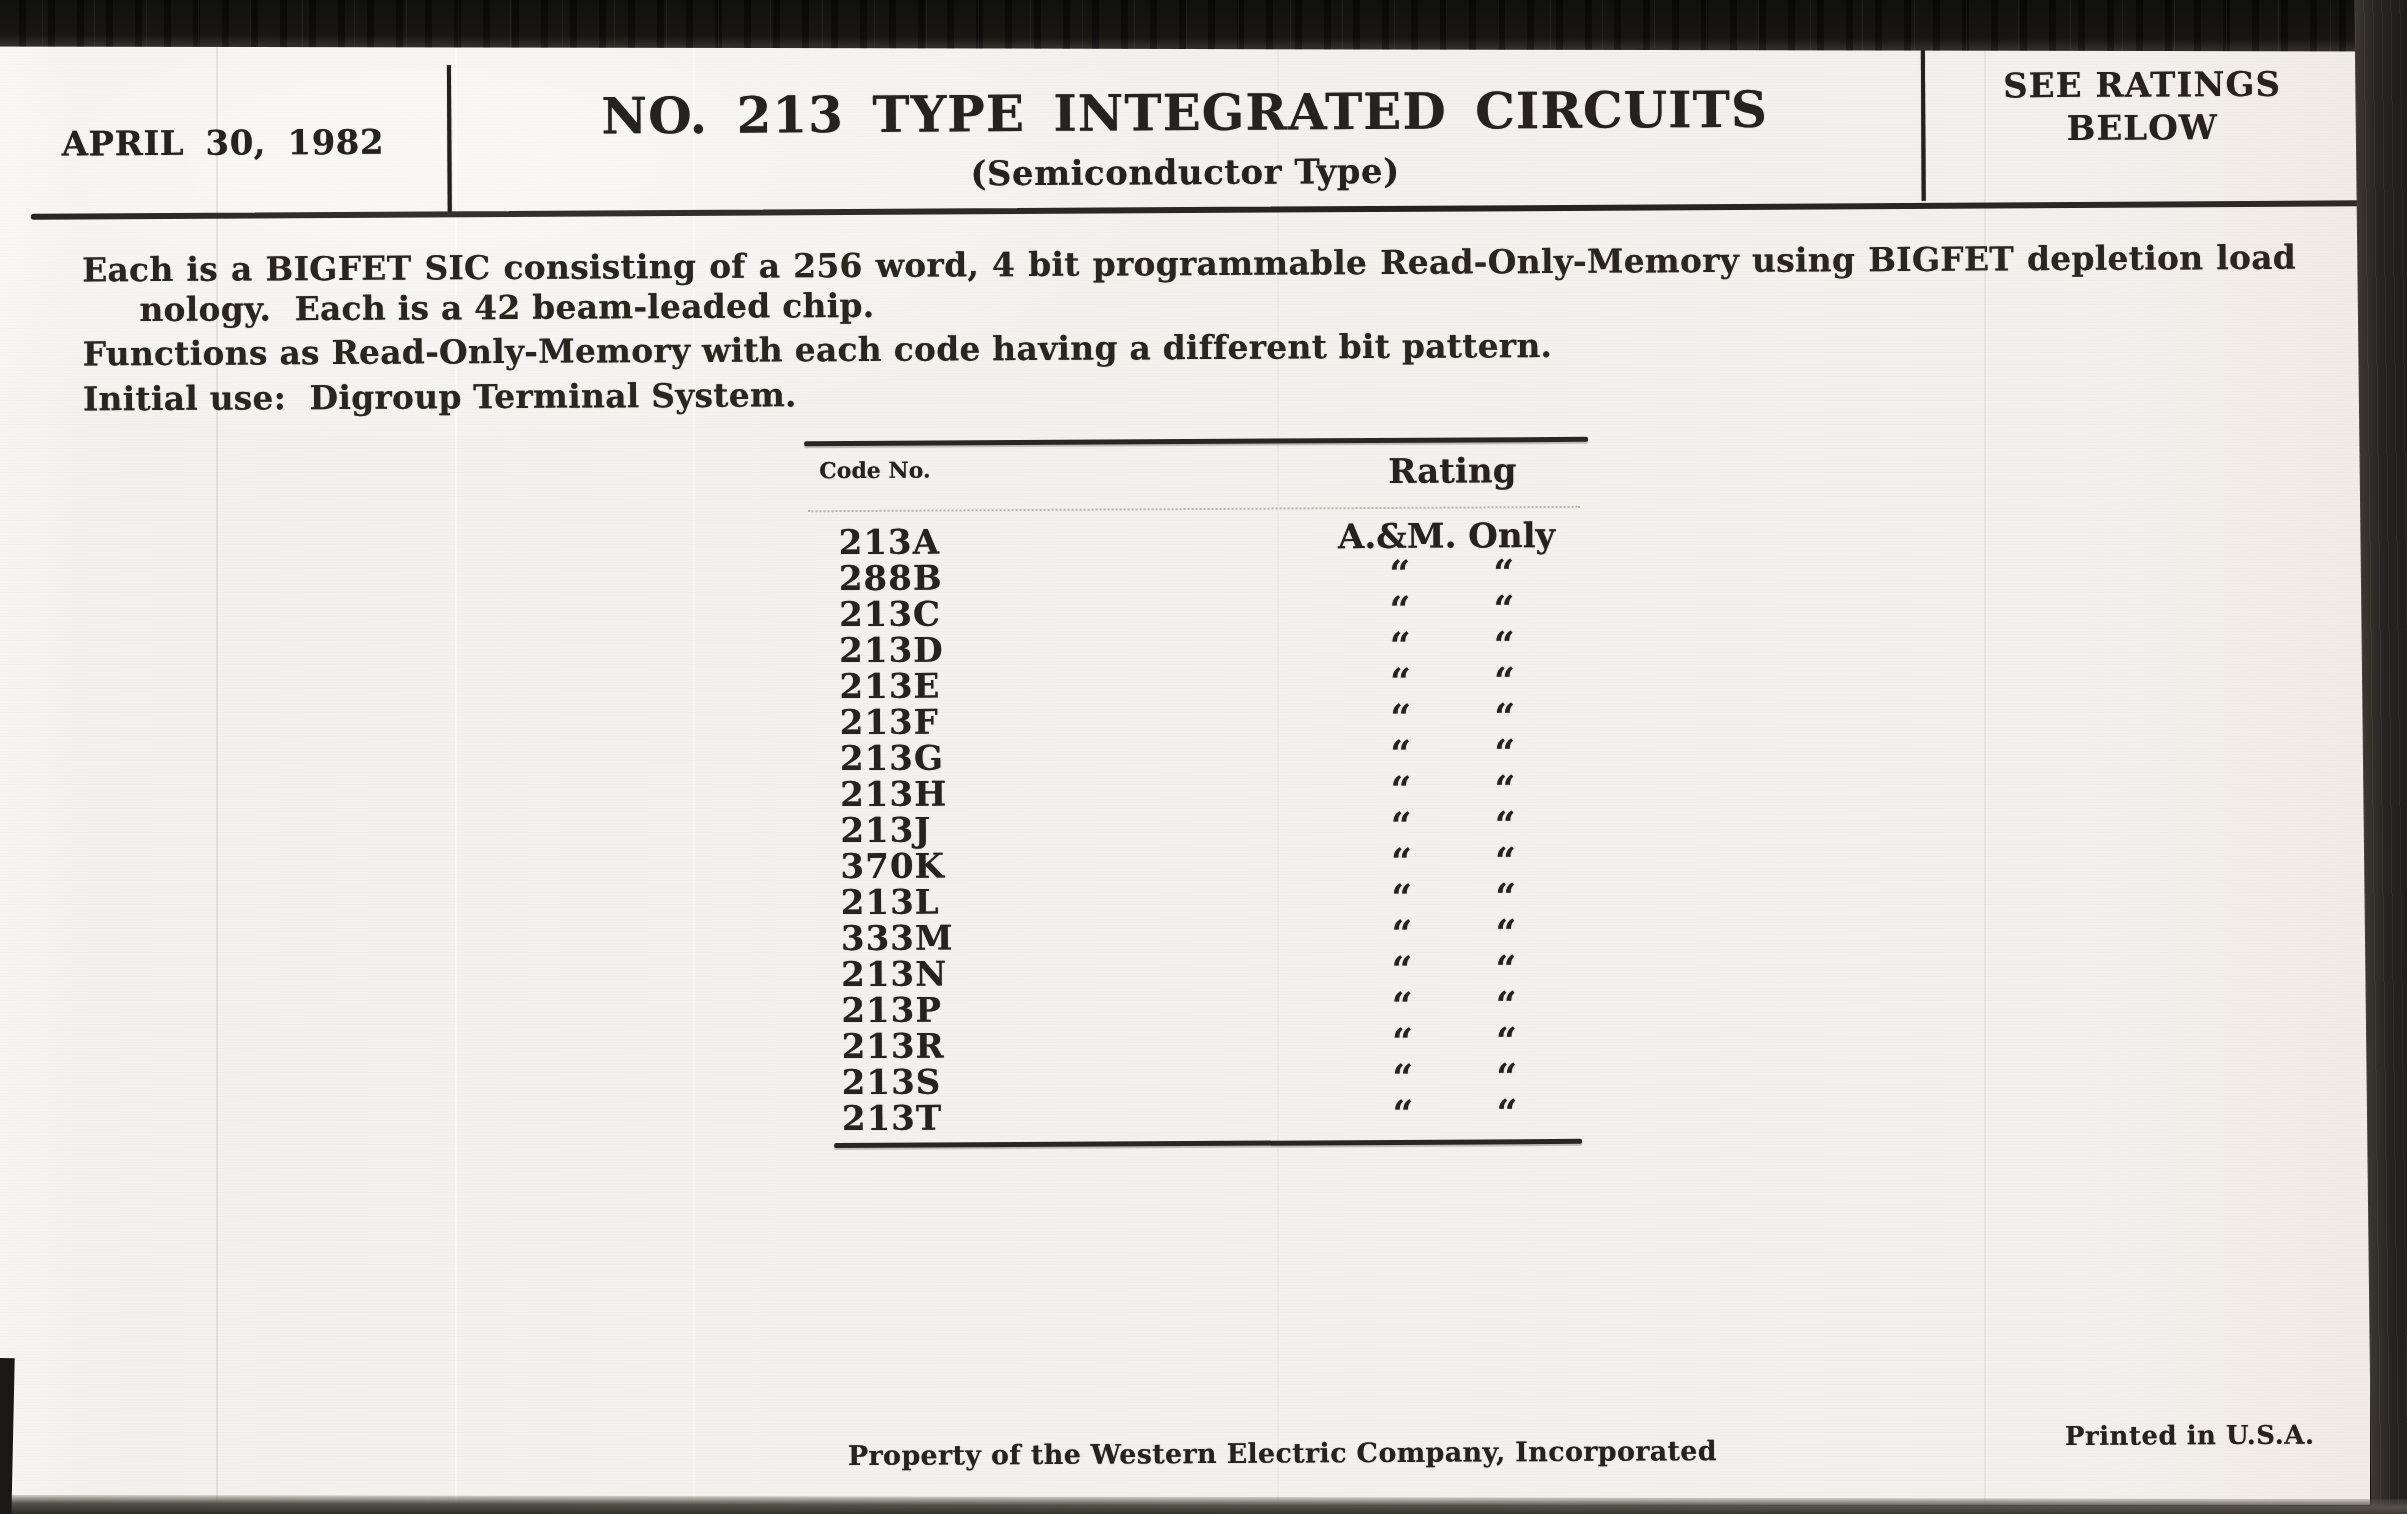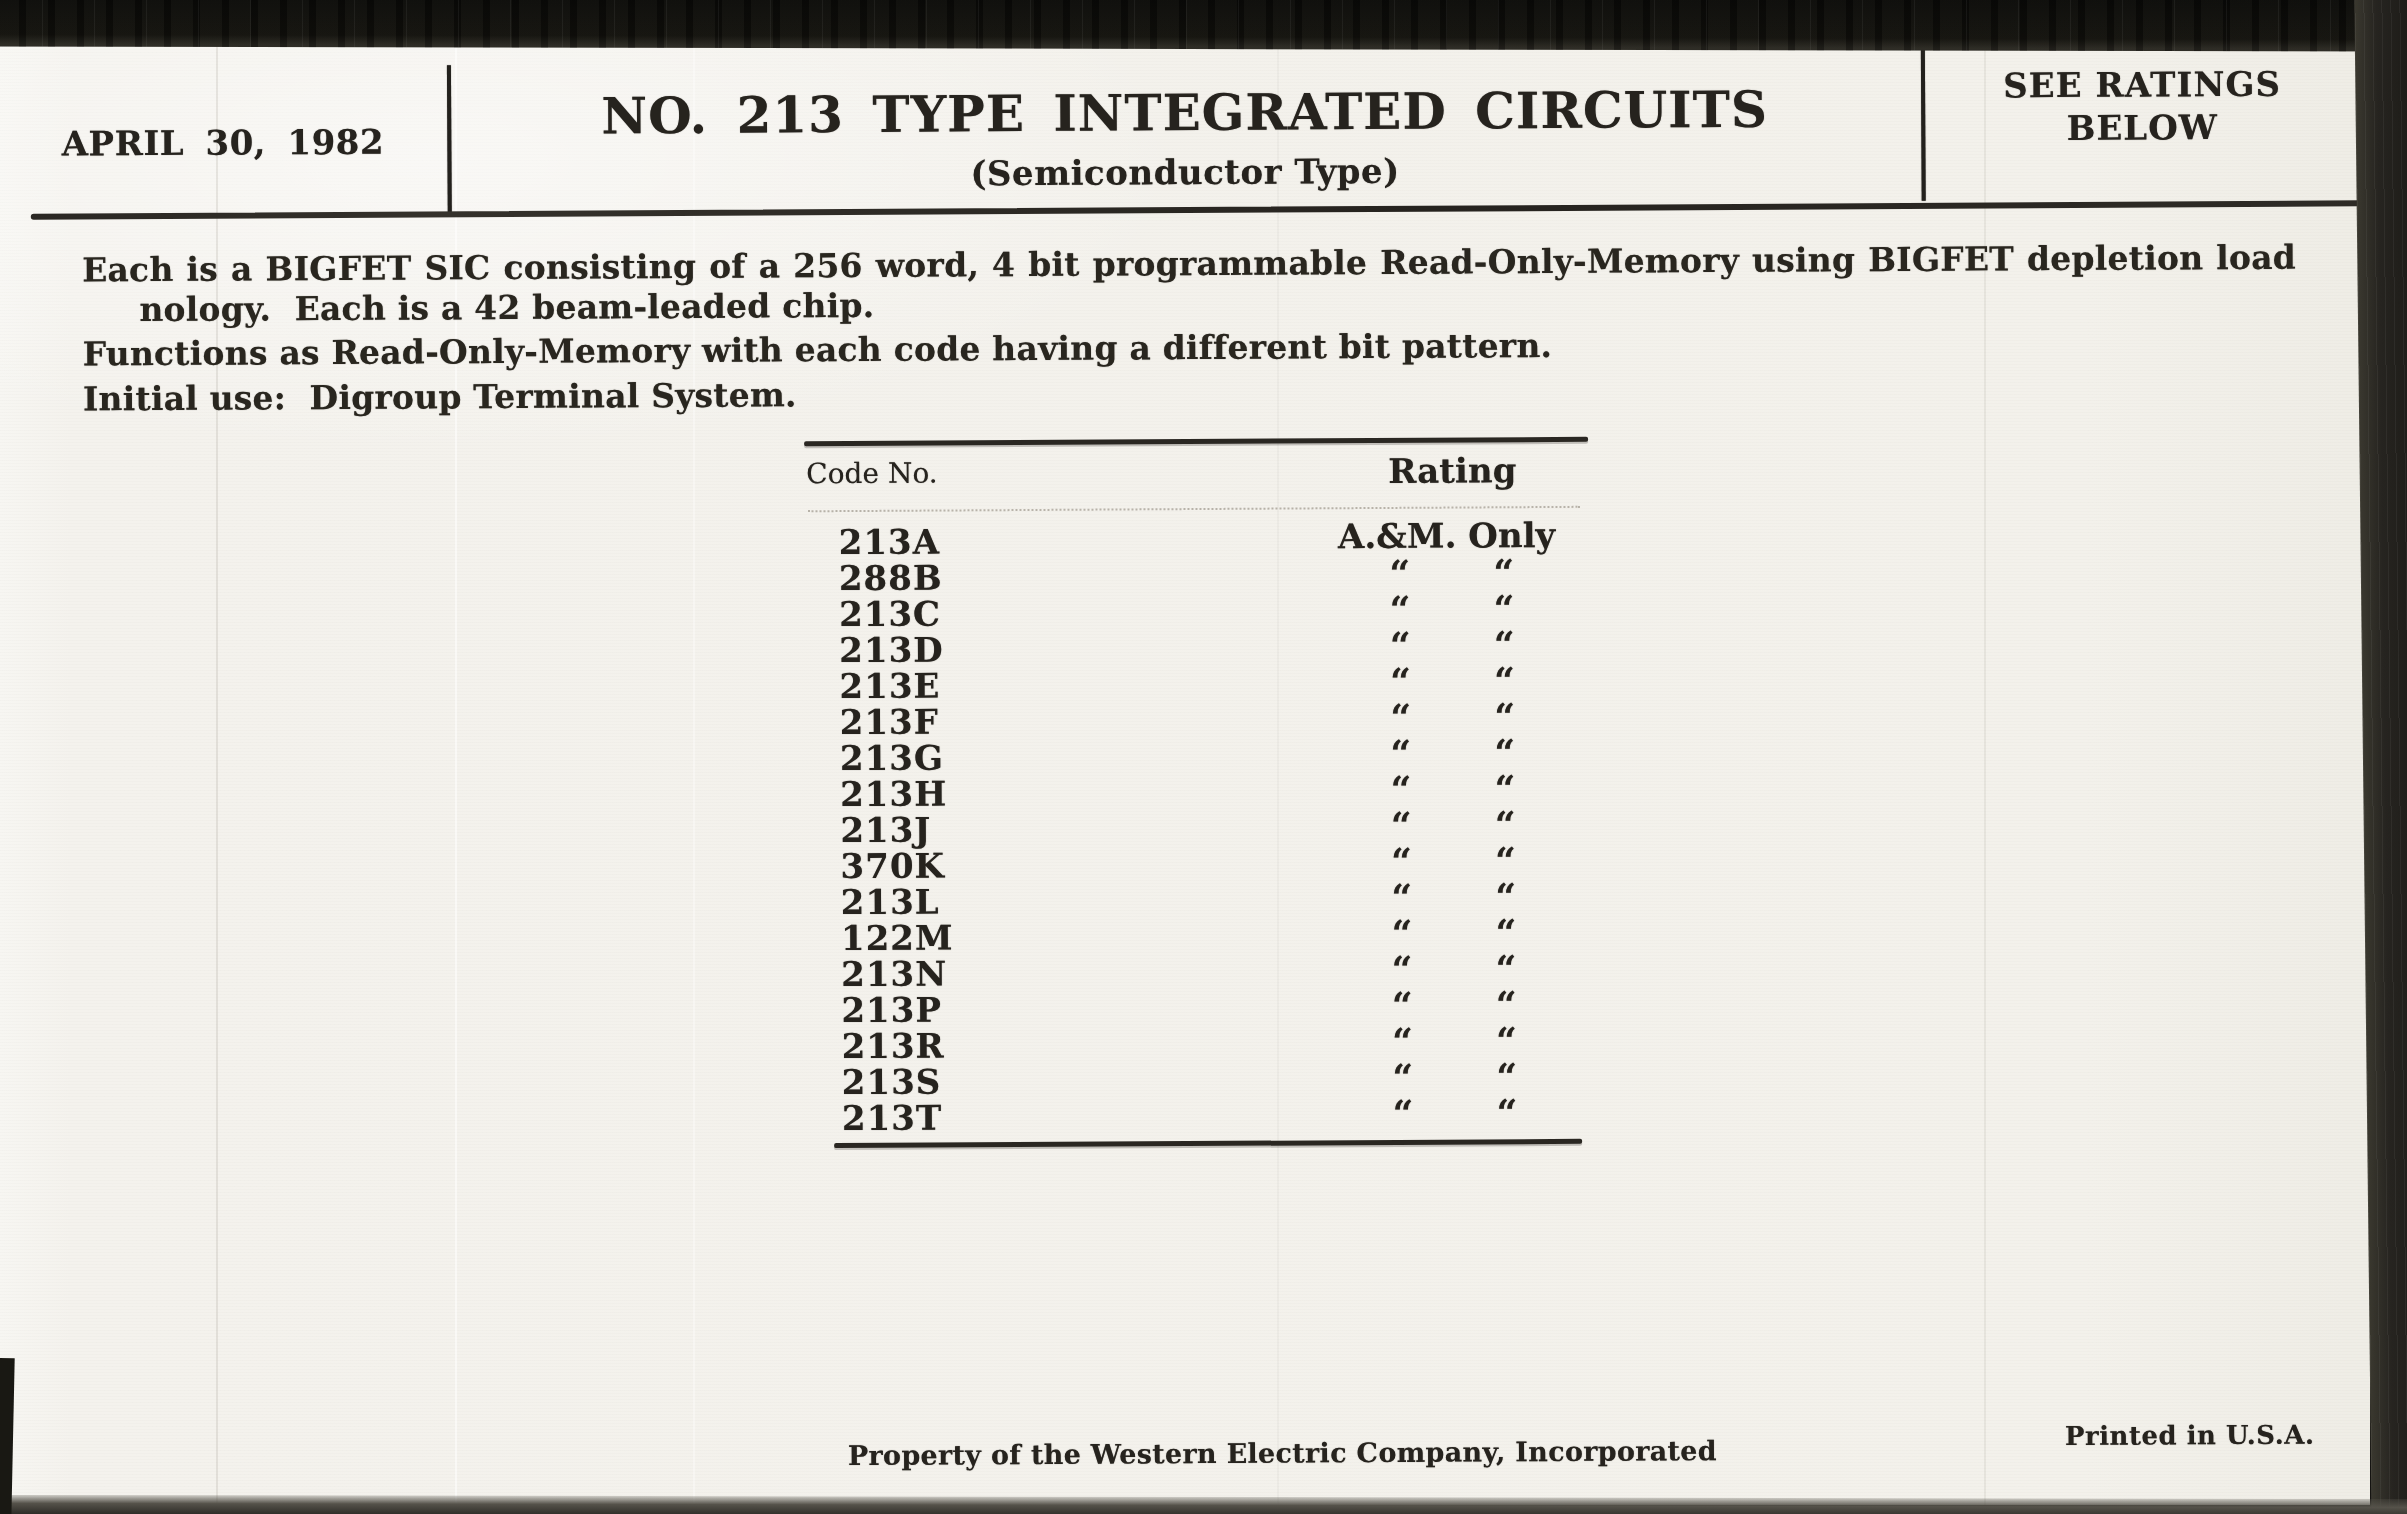--- a/index.html
+++ b/index.html
@@ -77,21 +77,21 @@
   .bline.j{text-align:justify;}
   .bline.l2{margin-left:57px;}
   .bline.l3{margin-top:4px;}
   .bline.l4{margin-top:5px;}
   
   .table{position:absolute;left:806px;top:439px;width:784px;height:719px;}
   .trule{position:absolute;height:5px;background:#2a2722;border-radius:2px;
     box-shadow:0 2px 0 rgba(42,39,34,.25);}
   .trule.top{left:0;top:0;width:784px;}
   .trule.bottom{left:26px;top:702px;width:748px;}
-  .th-code{position:absolute;left:2px;top:16px;font-size:28px;font-weight:normal;}
+  .th-code{position:absolute;left:15px;top:16px;font-size:22px;font-weight:bold;}
   .th-rating{position:absolute;left:554px;top:13px;width:188px;text-align:center;
     font-size:34px;font-weight:bold;}
   .tdotted{position:absolute;left:4px;top:69px;width:772px;
     border-top:2px dotted rgba(125,118,104,.5);}
   .rows{position:absolute;left:0;top:83px;width:784px;}
   .trow{position:relative;height:36px;}
   .code{position:absolute;left:34px;top:0;line-height:36px;
     font-size:34px;font-weight:bold;letter-spacing:1px;}
   .rating-first{position:absolute;left:523px;top:-3px;width:238px;text-align:center;
     line-height:36px;font-size:34px;font-weight:bold;}
@@ -218,21 +218,21 @@
   </div>
 
   <div class="trow">
     <span class="code ink">213L</span>
 
     <span class="ditto d1 ink">“</span>
     <span class="ditto d2 ink">“</span>
   </div>
 
   <div class="trow">
-    <span class="code ink">122M</span>
+    <span class="code ink">333M</span>
 
     <span class="ditto d1 ink">“</span>
     <span class="ditto d2 ink">“</span>
   </div>
 
   <div class="trow">
     <span class="code ink">213N</span>
 
     <span class="ditto d1 ink">“</span>
     <span class="ditto d2 ink">“</span>

